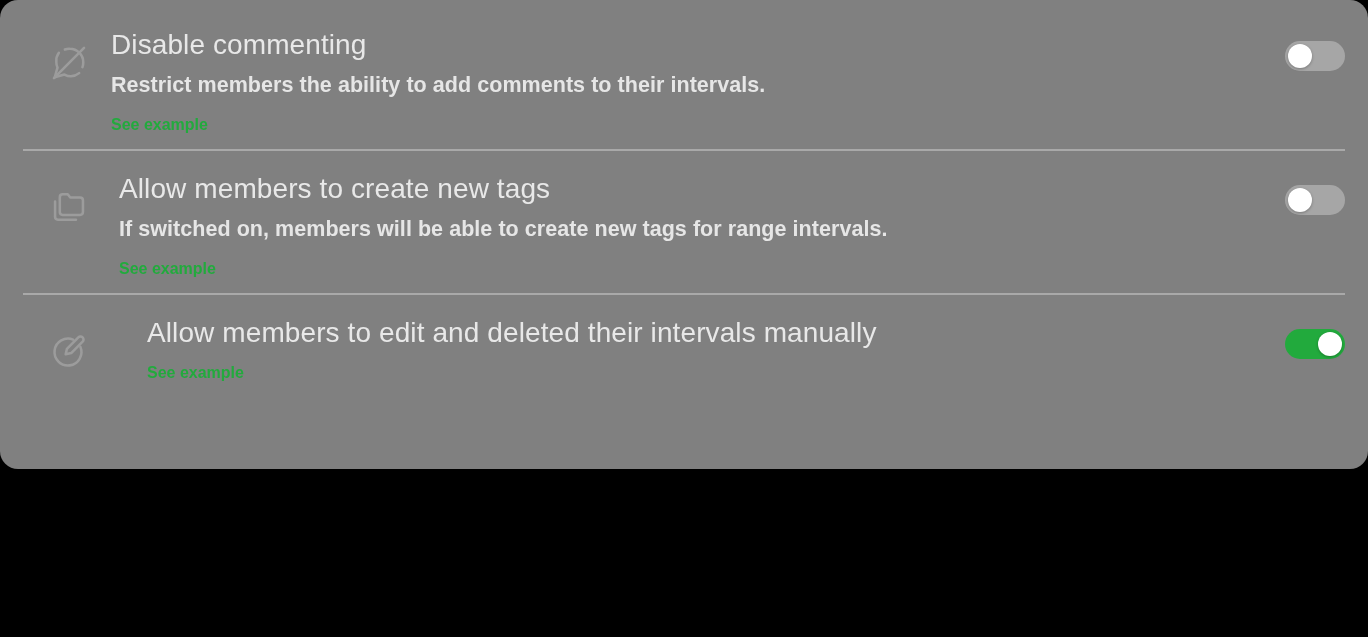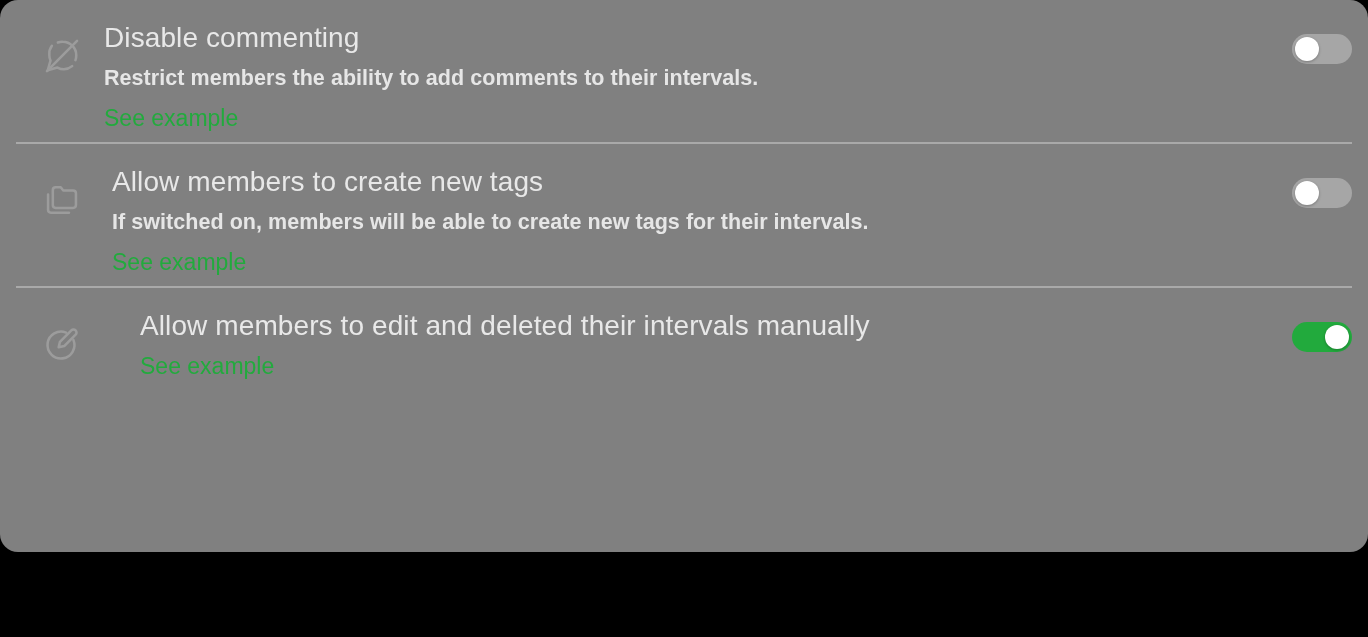--- a/index.html
+++ b/index.html
@@ -9,25 +9,25 @@
     height: 637px;
     overflow: hidden;
     background: #000000;
     font-family: "Liberation Sans", sans-serif;
     -webkit-font-smoothing: antialiased;
   }
 
   #settings-panel {
     position: relative;
     width: 1368px;
-    height: 552px;
+    height: 469px;
     background: #808080;
     border-radius: 18px;
     overflow: hidden;
-    padding: 0;
+    padding: 7px;
   }
 
   .settings-row {
     position: relative;
     display: flex;
     align-items: flex-start;
     padding: 0 16px 0 36px;
   }
 
   .row-icon {
@@ -64,23 +64,23 @@
     font-size: 21.5px;
     line-height: 40px;
     font-weight: 700;
     letter-spacing: 0.05px;
     max-width: 1120px;
   }
 
   .row-link {
     display: inline-block;
     color: #22aa3d;
-    font-size: 23px;
+    font-size: 16px;
     line-height: 40px;
-    font-weight: 400;
+    font-weight: 700;
     cursor: pointer;
     text-decoration: none;
   }
 
   .toggle-wrap {
     flex: 0 0 auto;
     width: 62px;
     display: flex;
     justify-content: flex-end;
     padding-top: 16px;
@@ -154,21 +154,21 @@
 
     <div class="row-icon">
       <svg width="38" height="38" viewBox="0 0 24 24" fill="none" stroke="currentColor" stroke-width="1.6" stroke-linecap="round" stroke-linejoin="round">
         <path d="M8 4h3.2l1.6 2H19a1.8 1.8 0 0 1 1.8 1.8v7.4A1.8 1.8 0 0 1 19 17H8a1.8 1.8 0 0 1-1.8-1.8V5.8A1.8 1.8 0 0 1 8 4z"></path>
         <path d="M3.2 8.6v9.6A1.8 1.8 0 0 0 5 20h11.4"></path>
       </svg>
     </div>
 
     <div class="row-body">
       <div class="row-title">Allow members to create new tags</div>
-      <div class="row-desc">If switched on, members will be able to create new tags for their intervals.</div>
+      <div class="row-desc">If switched on, members will be able to create new tags for range intervals.</div>
       <a class="row-link" style="color: rgb(34, 170, 61);">See example</a>
     </div>
 
     <div class="toggle-wrap">
       <div class="toggle" id="toggle-create-tags" aria-checked="false">
         <div class="knob"></div>
       </div>
     </div>
   </div>
 

